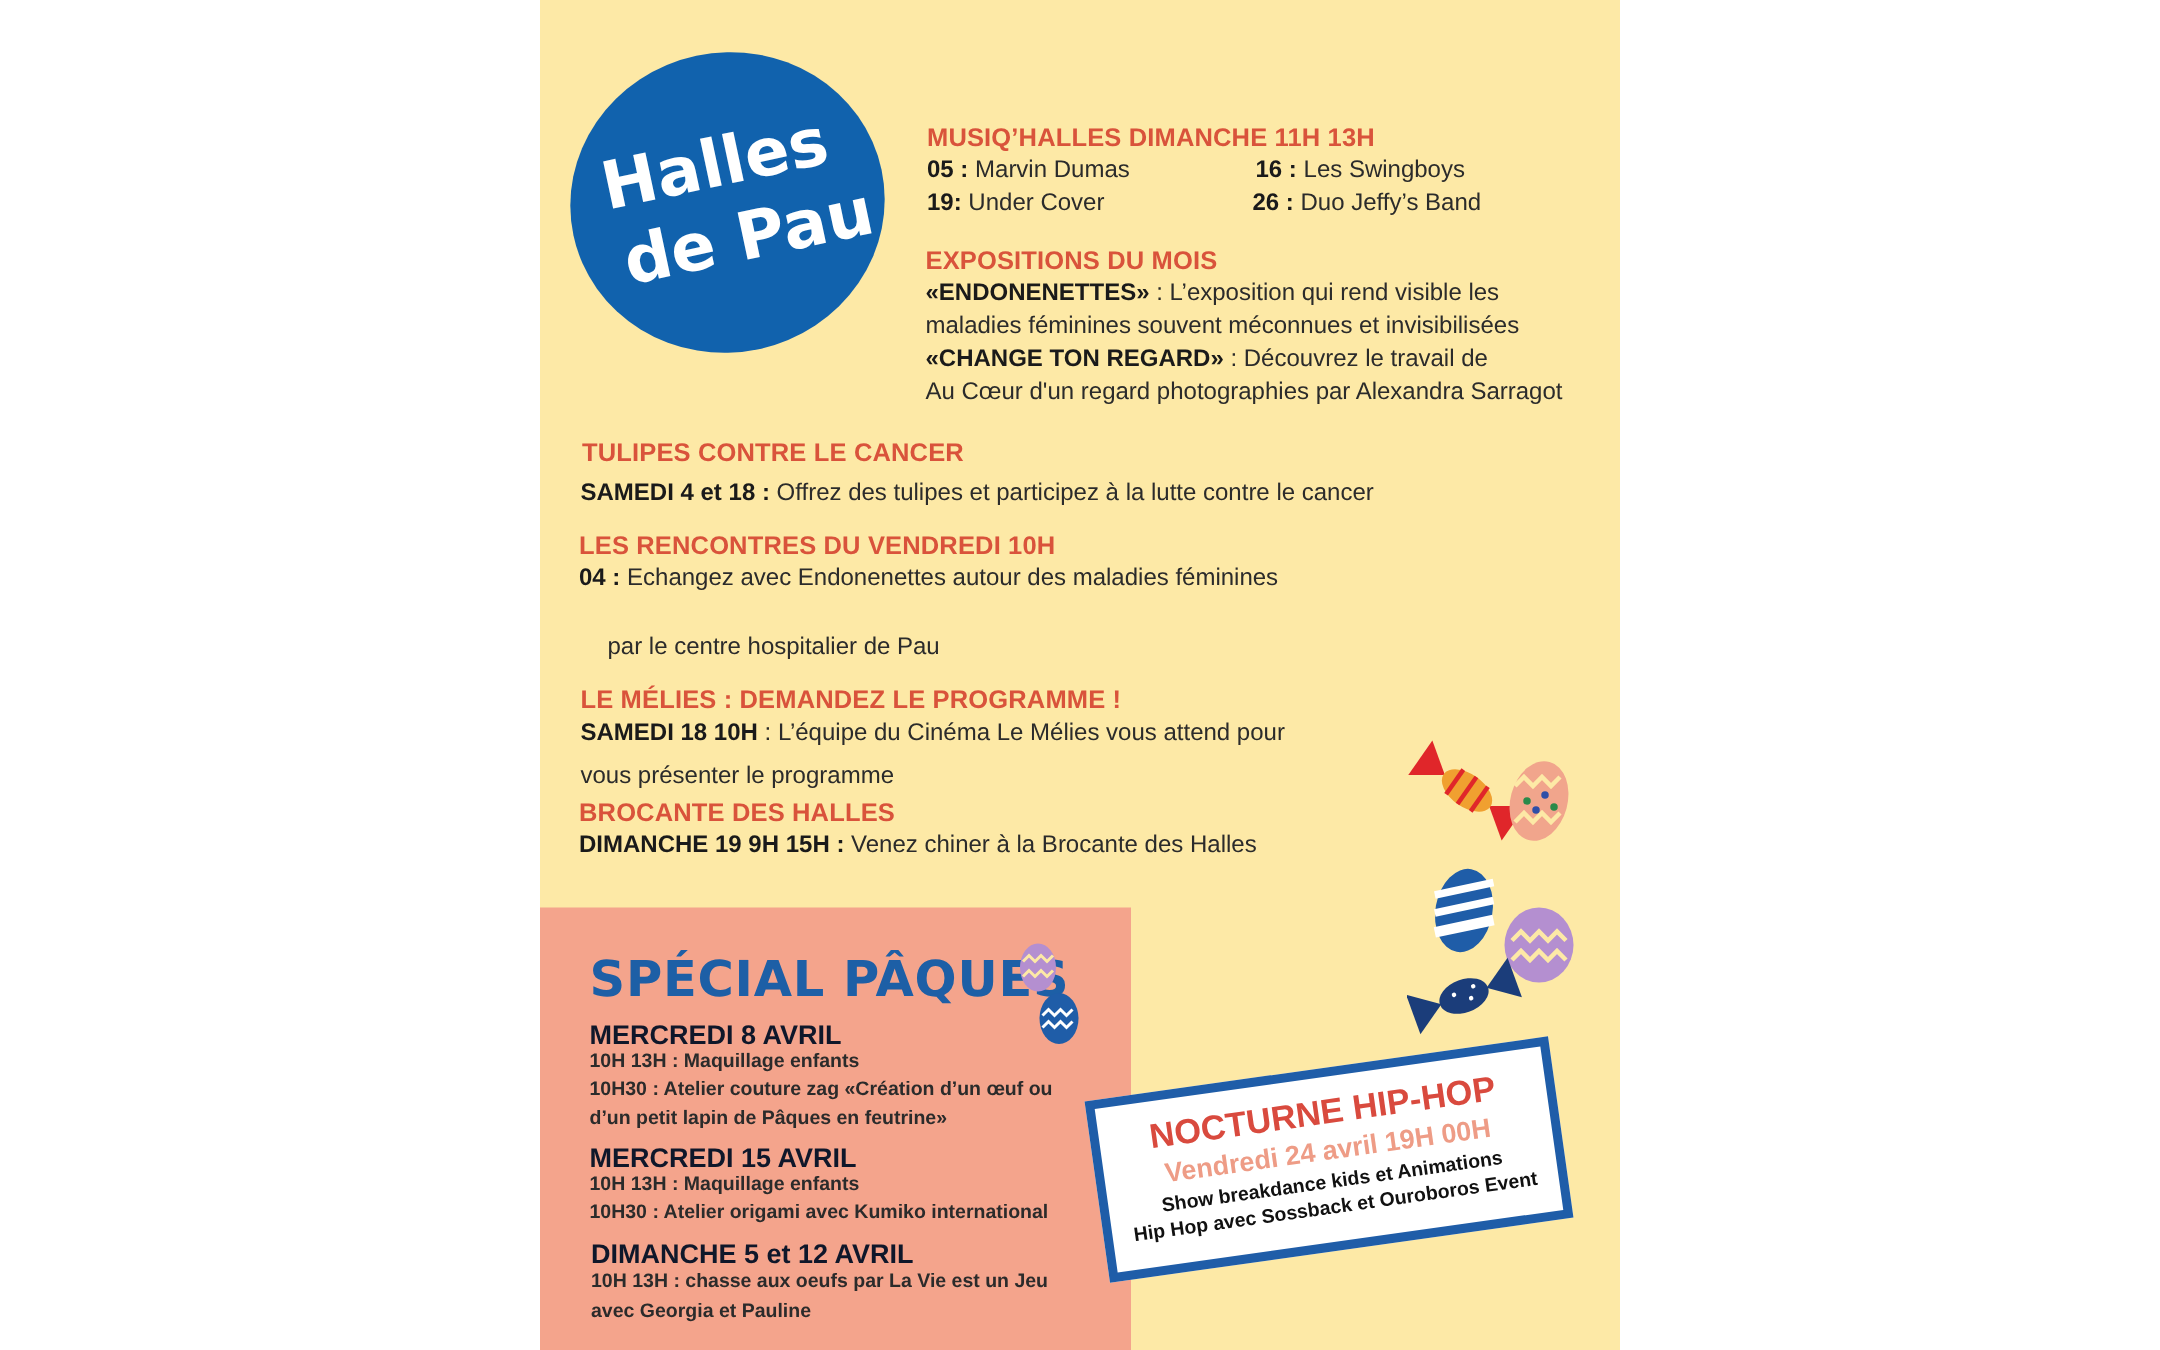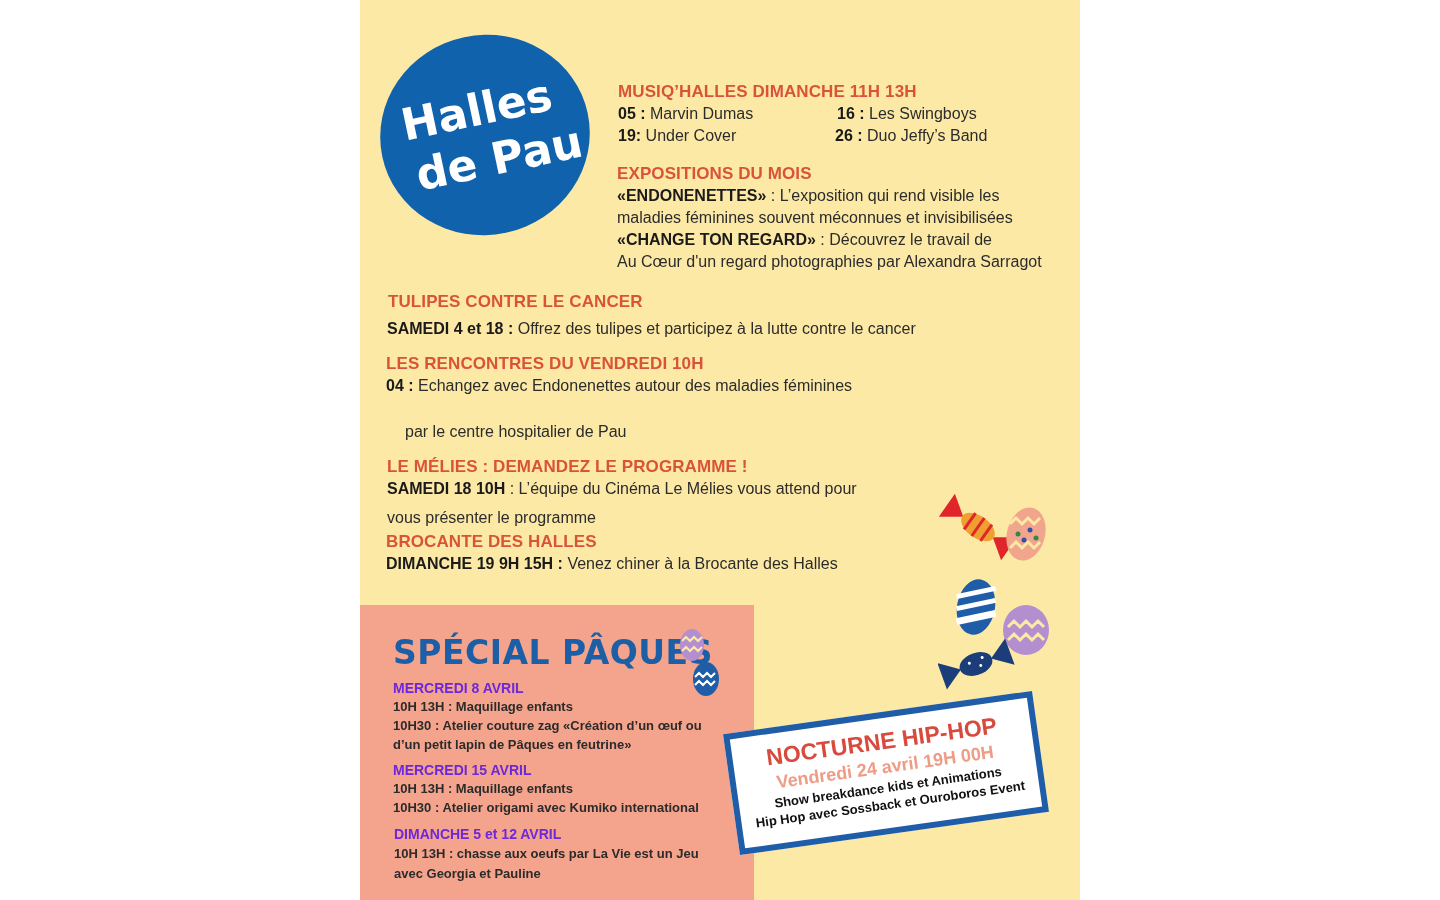--- a/index.html
+++ b/index.html
@@ -11,21 +11,21 @@
           align-items:center; justify-content:center; color:#fff; }
   .logo .l1, .logo .l2 { font-family:"DejaVu Sans", sans-serif; font-weight:bold; font-size:44px; line-height:52px; color:#fff; }
   .logo .l1 { margin-left:-6px; }
   .logo .l2 { margin-left:18px; }
   .h { color:#d9533b; font-weight:bold; font-size:17px; letter-spacing:0.1px; position:absolute; white-space:nowrap; }
   .t { color:#2b2b2b; font-size:16px; position:absolute; white-space:nowrap;text-align:right; }
   .t b { color:#1a1a1a; }
   .paques { position:absolute; left:0; top:605px; width:394px; height:295px; background:#f4a48c; }
   .paques-title { position:absolute; left:33px; top:28px; font-family:"DejaVu Sans", sans-serif; font-weight:bold; font-size:33px;
                   color:#1d5fa6; letter-spacing:0.5px; white-space:nowrap; }
-  .ph { position:absolute; color:#6d28d9; font-weight:bold; font-size:14px; white-space:nowrap; }
+  .ph { position:absolute; color:#0f172a; font-weight:bold; font-size:18px; white-space:nowrap; }
   .pt { position:absolute; color:#2b2b2b; font-weight:bold; font-size:13px; white-space:nowrap;text-align:right; }
   .hiphop { position:absolute; left:370px; top:712px; width:300px; height:110px; background:#fff;
             border:6px solid #1f5da8; transform:rotate(-8deg); text-align:center; }
   .hiphop .a { color:#d94a3e; font-weight:bold; font-size:23px; margin-top:10px; }
   .hiphop .b { color:#ee9c86; font-weight:bold; font-size:18px; margin-top:2px; }
   .hiphop .c, .hiphop .d { color:#111; font-weight:bold; font-size:13px; margin-top:2px; }
   .deco { position:absolute; }
 </style>
 </head>
 <body>

